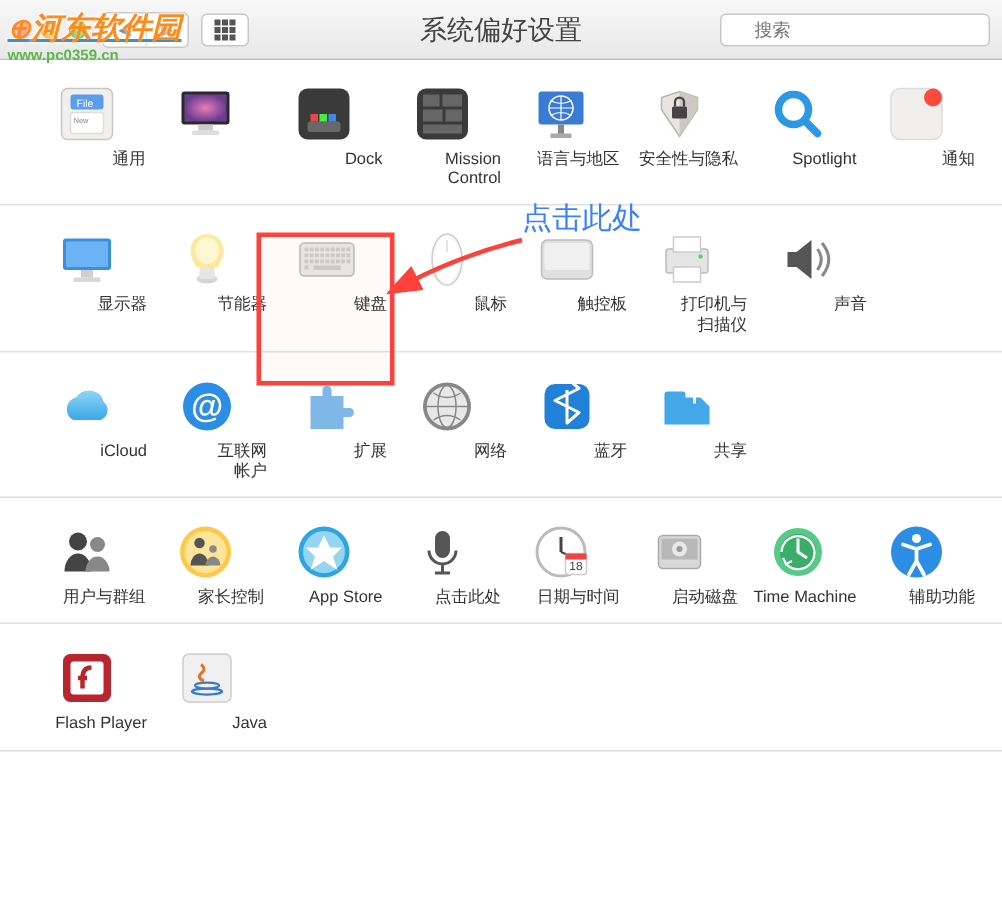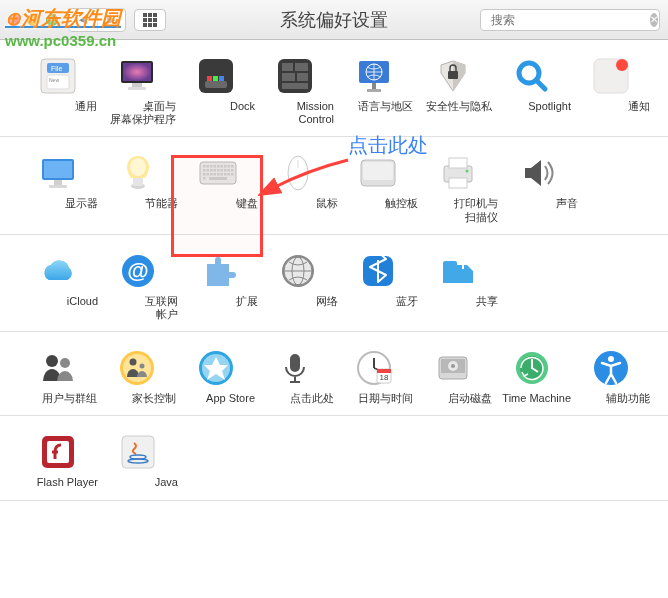--- a/index.html
+++ b/index.html
@@ -11,38 +11,38 @@
 .dot.r { background: #ff5f57; border: 1px solid #e33e32; }
 .dot.y { background: #ffbd2e; border: 1px solid #e09e3e; }
 .dot.g { background: #28c940; border: 1px solid #17a52b; }
 .nav-group { margin-left: 10px; display: flex; background: #fff; border: 1px solid #c8c8c8; border-radius: 4px; overflow: hidden; }
 .nav-btn { width: 28px; height: 22px; display: flex; align-items: center; justify-content: center; color: #888; font-size: 11px; }
 .nav-btn + .nav-btn { border-left: 1px solid #ddd; }
 .grid-btn { margin-left: 8px; width: 32px; height: 22px; background: #fff; border: 1px solid #c8c8c8; border-radius: 4px; display: flex; align-items: center; justify-content: center; }
 .grid-ic { width: 14px; height: 14px; display: grid; grid-template-columns: repeat(3,1fr); gap: 1px; }
 .grid-ic span { background: #555; }
 .title { position: absolute; left: 50%; transform: translateX(-50%); font-size: 18px; color: #444; }
-.search { margin-left: auto; width: 180px; height: 22px; background: #fff; border: 1px solid #c8c8c8; border-radius: 4px; display: flex; align-items: center; padding: 0 6px; gap: 4px; }
+.search { margin-left: auto; width: 180px; height: 22px; background: #fff; border: 1px solid #c8c8c8; border-radius: 4px; display: flex; align-items: center; padding: 0 6px; gap: 16px; }
 .search input { border: none; outline: none; flex: 1; font-size: 12px; color: #888; background: transparent; }
 .search .clr { width: 14px; height: 14px; border-radius: 50%; background: #bbb; color: #fff; font-size: 10px; display: flex; align-items: center; justify-content: center; }
 
 .sect { border-bottom: 1px solid #e0e0e0; padding: 14px 18px 10px; }
 .row { display: flex; gap: 0; }
 .item { width: 80px; text-align: right; cursor: default; }
 .ic-wrap { height: 44px; display: flex; align-items: center; justify-content: center; }
 .lbl { font-size: 11px; color: #333; line-height: 1.2; margin-top: 2px; }
 
 .highlight-box { position: absolute; left: 171px; top: 155px; width: 92px; height: 102px; border: 3px solid #ff413c; background: rgba(255,0,0,0.02); pointer-events: none; }
 .annotation { position: absolute; left: 348px; top: 132px; color: #3b82f6; font-size: 20px; font-weight: 500; pointer-events: none; }
 .arrow { position: absolute; left: 258px; top: 150px; pointer-events: none; }
 
 .watermark { position: absolute; top: 5px; left: 5px; pointer-events: none; }
 .watermark .logo-txt { color: #3b8ed8; font-size: 20px; font-weight: bold; font-style: italic; text-shadow: 0 0 3px #fff; text-decoration: underline; }
 .watermark .logo-txt span { color: #ff8c1a; }
-.watermark .url { color: #5ab847; font-size: 15px; font-weight: bold; }
+.watermark .url { color: #5ab847; font-size: 10px; font-weight: bold; }
 
 svg { display: block; }
 </style>
 </head>
 <body>
 
 <div class="toolbar">
   <div class="traffic">
     <div class="dot r"></div>
     <div class="dot y"></div>
@@ -99,21 +99,20 @@
               <defs>
                 <radialGradient id="dg">
                   <stop offset="0" stop-color="#e97bb5"></stop>
                   <stop offset="1" stop-color="#6b3d91"></stop>
                 </radialGradient>
               </defs>
               <rect x="14" y="26" width="10" height="4" fill="#ccc"></rect>
               <rect x="10" y="30" width="18" height="3" rx="1" fill="#ddd"></rect>
             </svg>
           </div>
-          <div class="lbl">桌面与<br>屏幕保护程序</div>
         </div>
         <div class="item">
           <div class="ic-wrap">
             <svg width="38" height="38">
               <rect x="2" y="2" width="34" height="34" rx="6" fill="#3a3a3a"></rect>
               <rect x="8" y="24" width="22" height="7" rx="2" fill="#888" opacity="0.6"></rect>
               <rect x="10" y="19" width="5" height="5" fill="#e44"></rect>
               <rect x="16" y="19" width="5" height="5" fill="#4e4"></rect>
               <rect x="22" y="19" width="5" height="5" fill="#48e"></rect>
             </svg>

